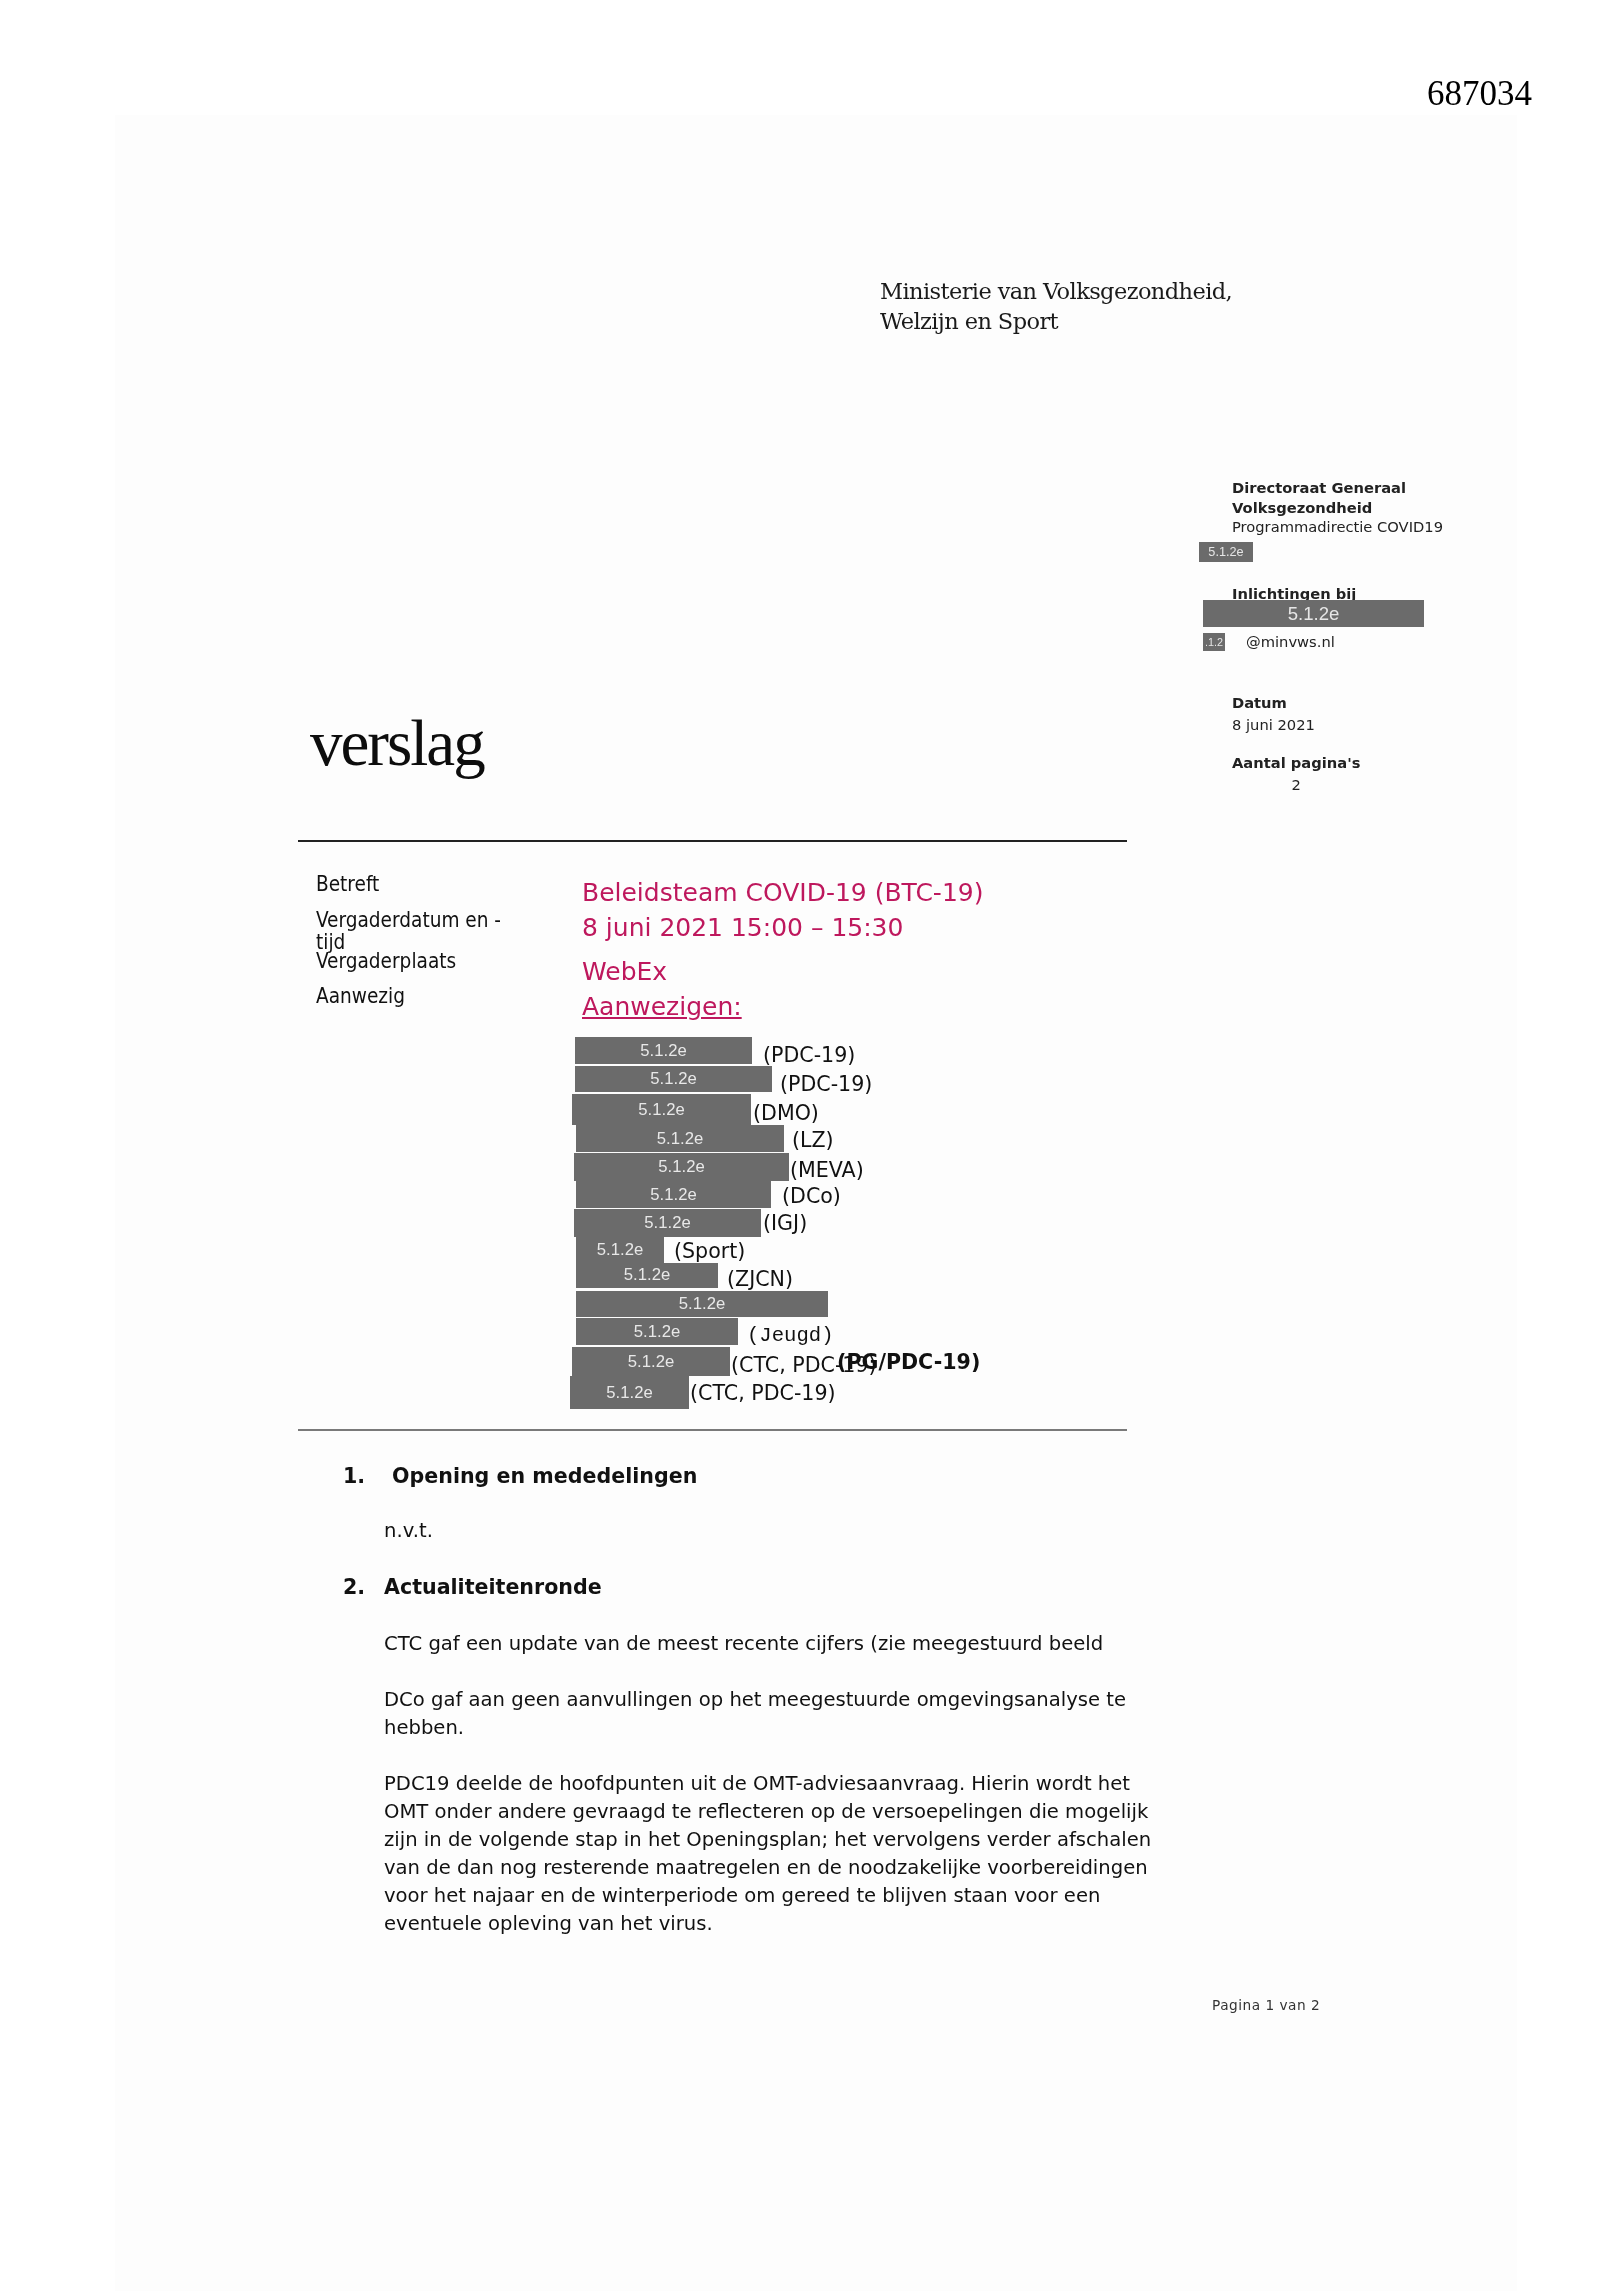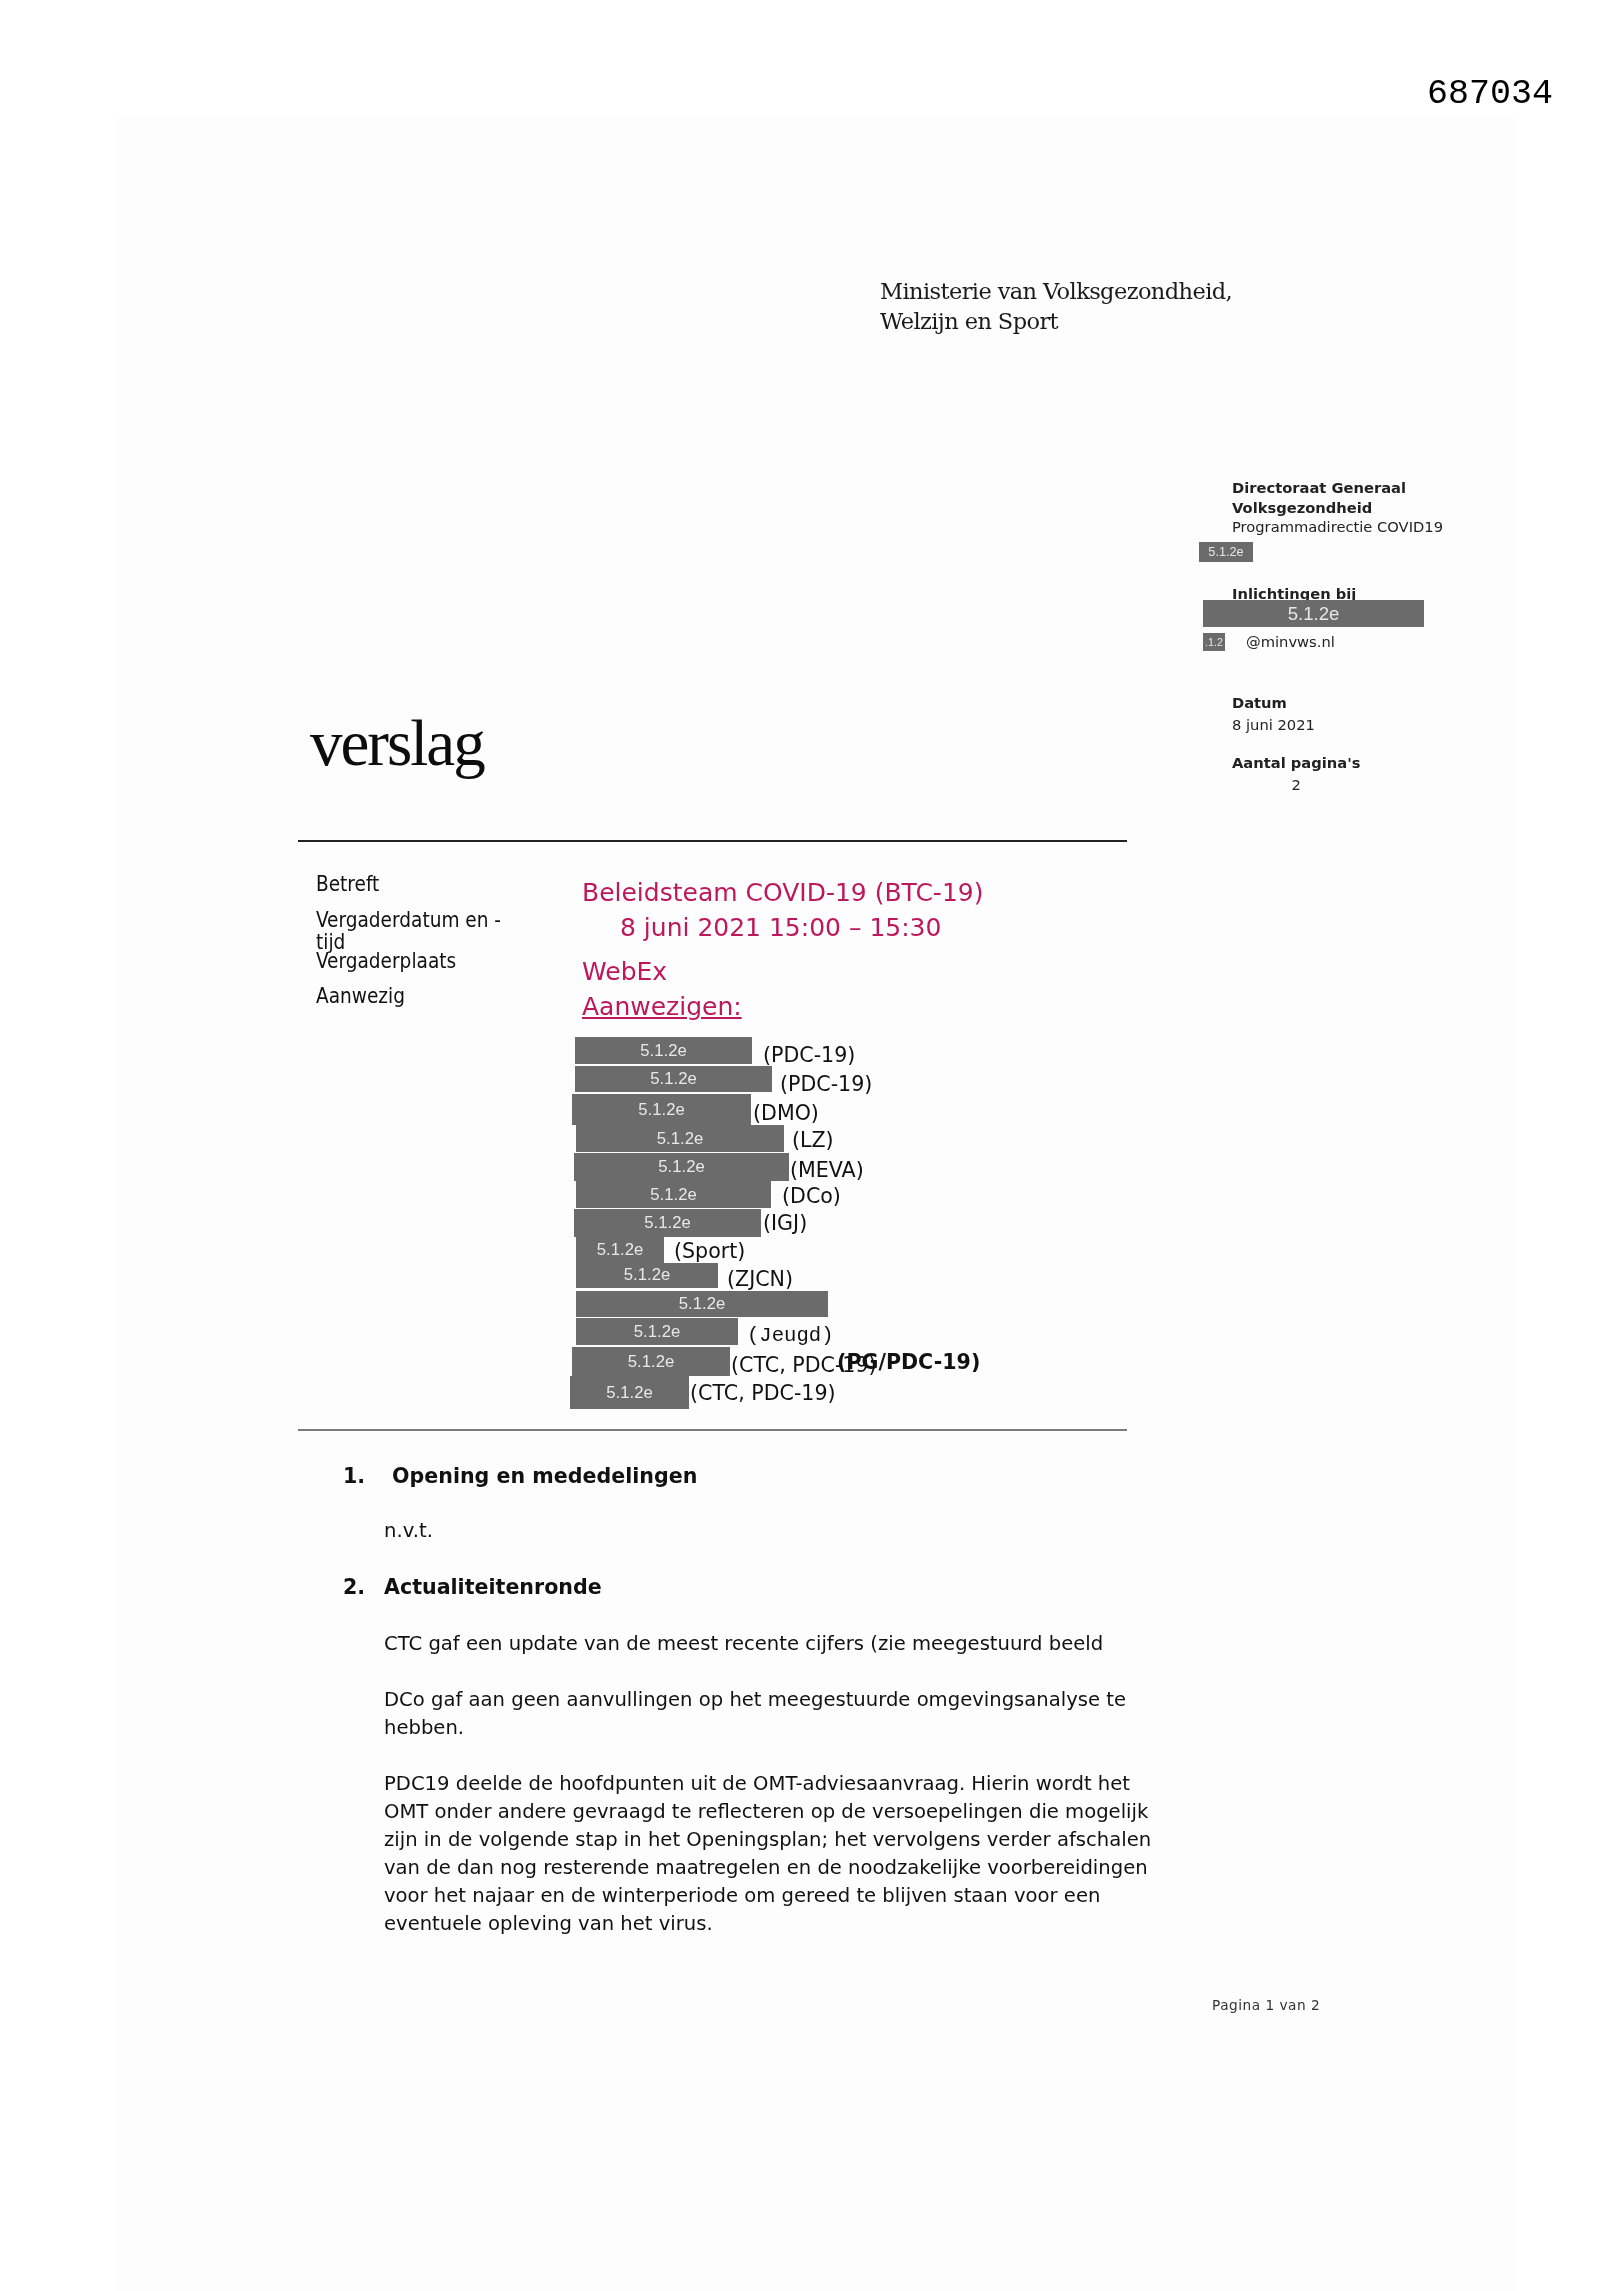--- a/index.html
+++ b/index.html
@@ -1,19 +1,19 @@
 <!DOCTYPE html>
 <html><head>
 <meta charset="utf-8">
 <style>
   html, body { margin: 0; padding: 0; }
   body { width: 1621px; height: 2292px; position: relative; background: #ffffff; overflow: hidden; font-family: "DejaVu Sans", sans-serif; color: #111; }
   .page-tint { position: absolute; left: 115px; top: 115px; width: 1402px; height: 2176px; background: #fdfdfd; }
   .abs { position: absolute; white-space: nowrap; }
-  .docid { left: 1427px; top: 74px; font-family: Liberation Mono, monospace; font-size: 35px; color: #000; }
+  .docid { left: 1427px; top: 74px; font-family: Liberation Serif, serif; font-size: 35px; color: #000; }
   .ministry { left: 880px; top: 276px; font-family: "DejaVu Serif", serif; font-size: 22.5px; line-height: 30px; color: #1a1a1a; letter-spacing: -0.6px; }
   .side { font-family: "DejaVu Sans", sans-serif; font-size: 14.7px; line-height: 19.6px; color: #222; margin-left: 20px; }
   .side b { font-weight: bold; }
   .redact { position: absolute; background: #6b6b6b; color: #e6e6e6; font-family: "Liberation Sans", sans-serif; display: flex; align-items: center; justify-content: center; }
   .title { left: 310px; top: 706px; font-family: Liberation Serif, serif; font-size: 65px; color: #0d0d0d; letter-spacing: -2px; }
   .hline { position: absolute; height: 2px; background: #222; }
   .hline.grey { background: #7a7a7a; }
   .meta-label { font-family: "DejaVu Sans Condensed", "DejaVu Sans", sans-serif; font-size: 20.6px; line-height: 21.6px; color: #111; }
   .meta-value { font-size: 25px; color: #be185d; }
   .att-label { position: absolute; font-size: 20.6px; color: #111; top: 1px; }
@@ -61,21 +61,21 @@
 
 <div class="hline" style="left:298px; top:840px; width:829px;"></div>
 
 <div class="abs meta-label" style="left:316px; top:874px;">Betreft</div>
 <div class="abs meta-value" style="left:582px; top:878px;">Beleidsteam COVID-19 (BTC-19)</div>
 
 <div class="abs meta-label" style="left:316px; top:910px;">
   <div>Vergaderdatum en -</div>
   <div>tijd</div>
 </div>
-<div class="abs meta-value" style="left:582px; top:913px;margin-left:38px;">8 juni 2021 15:00 – 15:30</div>
+<div class="abs meta-value" style="left:582px; top:913px;">8 juni 2021 15:00 – 15:30</div>
 
 <div class="abs meta-label" style="left:316px; top:951px;">Vergaderplaats</div>
 <div class="abs meta-value" style="left:582px; top:957px;">WebEx</div>
 
 <div class="abs meta-label" style="left:316px; top:986px;">Aanwezig</div>
 <div class="abs meta-value" style="left:582px; top:992px; text-decoration:underline;">Aanwezigen:</div>
 
 <div class="abs" style="left:0; top:0;">
   <div class="att-box" style="left:575px; top:1037px; width:177px; height:27.4px;">5.1.2e</div>
   <div class="att-label" style="left:763px; top:1043px;">(PDC-19)</div>

